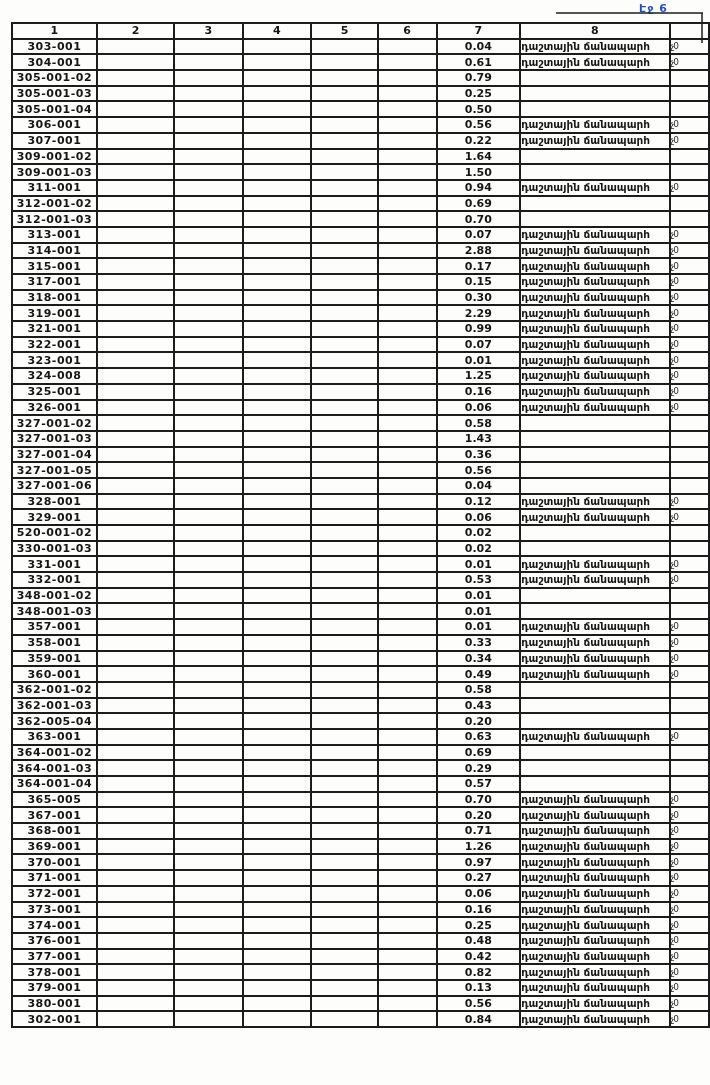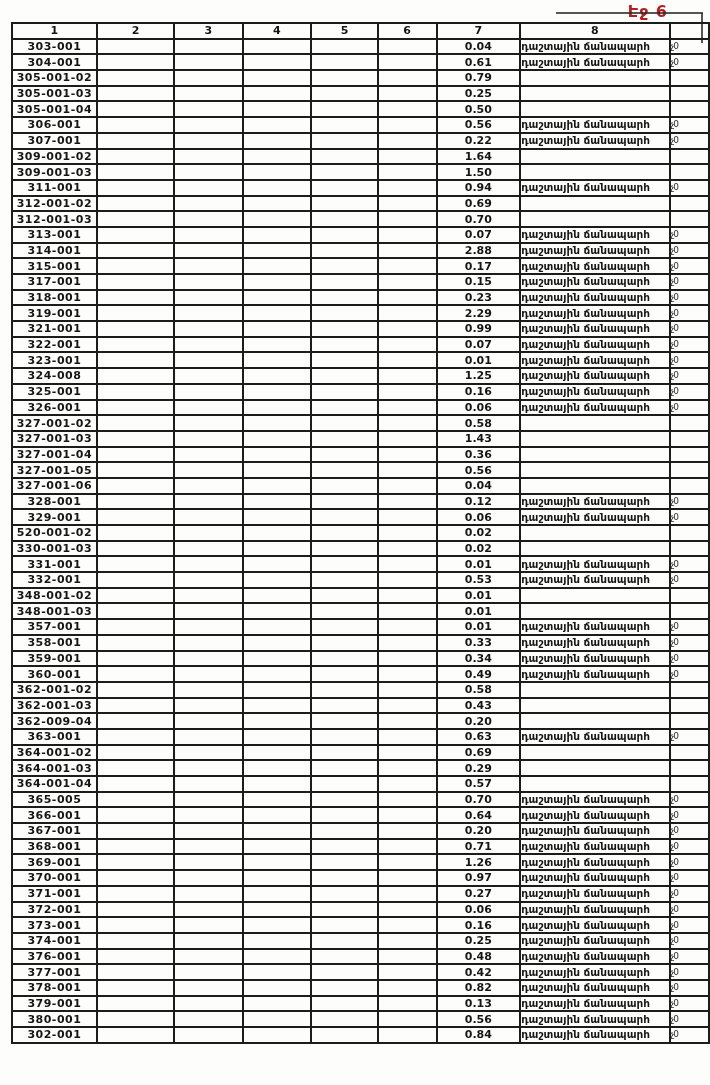--- a/index.html
+++ b/index.html
@@ -5,21 +5,21 @@
   html,body{margin:0;padding:0;}
   body{
     width:710px;height:1085px;position:relative;overflow:hidden;
     background:#fdfdfc;
     font-family:"DejaVu Sans","Liberation Sans",sans-serif;
     color:#1b1b1b;
     -webkit-font-smoothing:none;
   }
   .page-label{
     position:absolute;top:2px;right:42px;
-    font-size:16px;font-weight:bold;letter-spacing:1px;color:#b91c1c;margin-left:32px;
+    font-size:11px;font-weight:bold;letter-spacing:1px;color:#1d4ed8;margin-left:32px;
   }
   .artifact-top{
     position:absolute;top:12px;left:556px;width:147px;height:2px;background:#2a2a2a;opacity:.8;
   }
   .artifact-right{
     position:absolute;top:13px;left:701px;width:2px;height:30px;background:#2a2a2a;opacity:.8;
   }
   table.scan{
     position:absolute;left:11px;top:22px;
     border-collapse:collapse;table-layout:fixed;
@@ -247,21 +247,21 @@
     <td class="use-cell">դաշտային ճանապարհ</td>
     <td class="margin-cell">չ0</td>
   </tr>
       <tr>
     <td class="id-cell">318-001</td>
     <td class="empty"></td>
     <td class="empty"></td>
     <td class="empty"></td>
     <td class="empty"></td>
     <td class="empty"></td>
-    <td class="val-cell">0.23</td>
+    <td class="val-cell">0.30</td>
     <td class="use-cell">դաշտային ճանապարհ</td>
     <td class="margin-cell">չ0</td>
   </tr>
       <tr>
     <td class="id-cell">319-001</td>
     <td class="empty"></td>
     <td class="empty"></td>
     <td class="empty"></td>
     <td class="empty"></td>
     <td class="empty"></td>
@@ -538,21 +538,21 @@
     <td class="empty"></td>
     <td class="empty"></td>
     <td class="empty"></td>
     <td class="empty"></td>
     <td class="empty"></td>
     <td class="val-cell">0.43</td>
     <td class="use-cell"></td>
     <td class="margin-cell"></td>
   </tr>
       <tr>
-    <td class="id-cell">362-009-04</td>
+    <td class="id-cell">362-005-04</td>
     <td class="empty"></td>
     <td class="empty"></td>
     <td class="empty"></td>
     <td class="empty"></td>
     <td class="empty"></td>
     <td class="val-cell">0.20</td>
     <td class="use-cell"></td>
     <td class="margin-cell"></td>
   </tr>
       <tr>
@@ -600,31 +600,20 @@
     <td class="margin-cell"></td>
   </tr>
       <tr>
     <td class="id-cell">365-005</td>
     <td class="empty"></td>
     <td class="empty"></td>
     <td class="empty"></td>
     <td class="empty"></td>
     <td class="empty"></td>
     <td class="val-cell">0.70</td>
-    <td class="use-cell">դաշտային ճանապարհ</td>
-    <td class="margin-cell">չ0</td>
-  </tr>
-      <tr>
-    <td class="id-cell">366-001</td>
-    <td class="empty"></td>
-    <td class="empty"></td>
-    <td class="empty"></td>
-    <td class="empty"></td>
-    <td class="empty"></td>
-    <td class="val-cell">0.64</td>
     <td class="use-cell">դաշտային ճանապարհ</td>
     <td class="margin-cell">չ0</td>
   </tr>
       <tr>
     <td class="id-cell">367-001</td>
     <td class="empty"></td>
     <td class="empty"></td>
     <td class="empty"></td>
     <td class="empty"></td>
     <td class="empty"></td>

